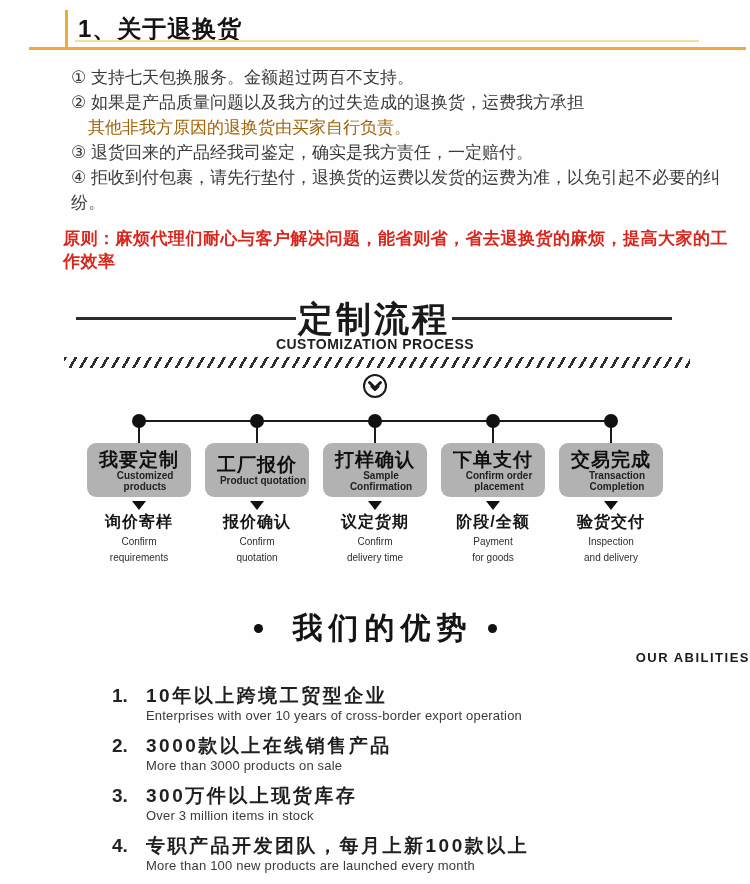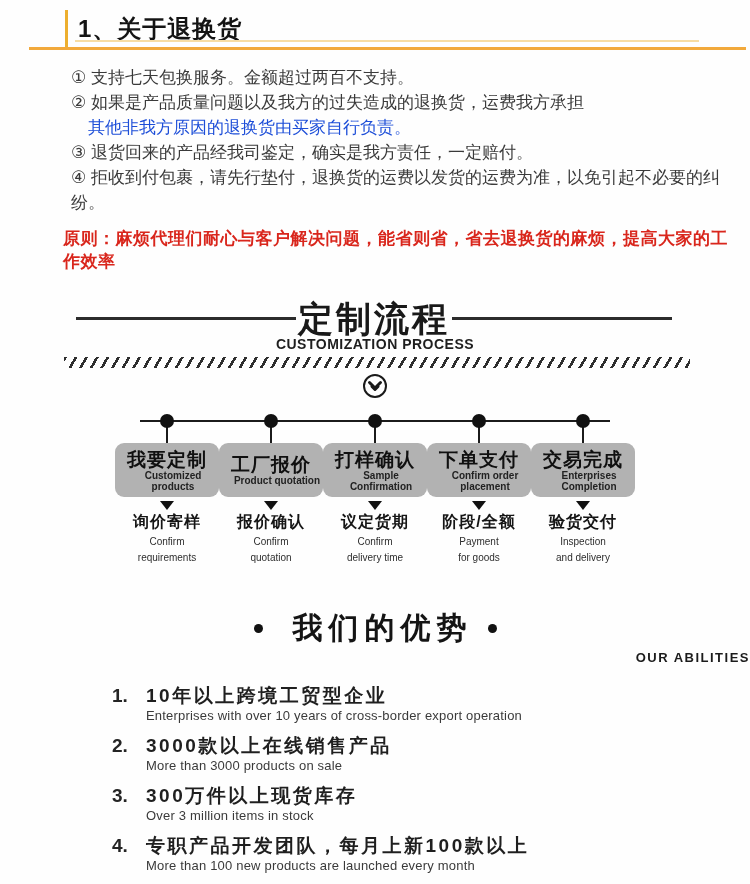--- a/index.html
+++ b/index.html
@@ -12,36 +12,36 @@
 
   
   .header-wrap { position:relative; margin:9px 4px 0 29px; height:41px; border-bottom:3px solid #F2A93B; }
   .header-bar  { position:absolute; left:36px; top:1px; bottom:0; width:3px; background:#EDAF2F; }
   .header-title{ position:absolute; left:49px; top:4px; font-size:24px; font-weight:bold; color:#141414; letter-spacing:1px; }
   .pale-line   { position:absolute; left:46px; bottom:5px; width:624px; height:2px; background:#F7DCA2; }
 
   
   .policy { margin:15px 20px 0 71px; font-size:17px; line-height:25px; color:#3a3a3a; }
   .policy p { margin:0; }
-  .policy .red { color:#1d4ed8; margin-left:17px; }
+  .policy .red { color:#a16207; margin-left:17px; }
   .principle { margin:12px 20px 0 63px; font-size:17px; font-weight:bold; color:#D9261C; letter-spacing:0.5px; }
 
   
   .proc-title-row { display:flex; align-items:center; margin:28px 78px 0 76px; }
   .proc-hline { flex:1; height:0; border-top:3px solid #2c2c2c; }
   .proc-title { font-size:35px; font-weight:bold; color:#191919; letter-spacing:3px; line-height:1; padding:0 2px; }
   .proc-sub { text-align:center; font-size:14px; font-weight:bold; color:#1e1e1e; letter-spacing:0.5px; margin-top:0; }
   .slashes { margin:5px 60px 0 64px; height:11px;
     background:repeating-linear-gradient(120deg, #2e2e2e 0 2.6px, transparent 2.6px 9.2px); }
   .circ-arrow { text-align:center; margin-top:5px; height:26px; }
 
   
   .flow { position:relative; margin-top:2px; }
   .flow-hline { position:absolute; top:19px; left:140px; width:470px; height:2px; background:#1b1b1b; }
-  .flow-cols { display:flex; justify-content:center; }
+  .flow-cols { display:flex; justify-content:center; gap:14px; }
   .col { width:104px; display:flex; flex-direction:column; align-items:center; }
   .connector { position:relative; height:42px; width:100%; }
   .dot { position:absolute; top:13px; left:50%; transform:translateX(-50%); width:14px; height:14px; border-radius:50%; background:#111; }
   .vline { position:absolute; top:20px; bottom:0; left:50%; margin-left:-1px; width:2px; background:#1b1b1b; }
   .step-box { width:104px; height:54px; background:#B2B2B2; border-radius:9px;
     display:flex; flex-direction:column; align-items:center; justify-content:center; }
   .box-zh { font-size:19px; font-weight:bold; color:#101010; letter-spacing:1px; line-height:21px; }
   .box-en { font-size:10px; font-weight:bold; color:#222; line-height:11px; text-align:center;padding-left:12px; }
   .tri { width:0; height:0; border-left:7px solid transparent; border-right:7px solid transparent; border-top:9px solid #111; margin-top:4px; }
   .below-zh { font-size:16px; font-weight:bold; color:#151515; letter-spacing:1px; margin-top:2px; }
@@ -154,21 +154,21 @@
         <div class="below-en"><span>Payment</span><br><span>for goods</span></div>
       </div>
 
       <div class="col">
         <div class="connector">
             <div class="vline"></div>
             <div class="dot"></div>
           </div>
         <div class="step-box">
           <div class="box-zh">交易完成</div>
-          <div class="box-en"><span>Enterprises</span><br><span>Completion</span></div>
+          <div class="box-en"><span>Transaction</span><br><span>Completion</span></div>
         </div>
         <div class="tri"></div>
         <div class="below-zh">验货交付</div>
         <div class="below-en"><span>Inspection</span><br><span>and delivery</span></div>
       </div>
 
     </div>
   </div>
 
   <div class="abil-title">

